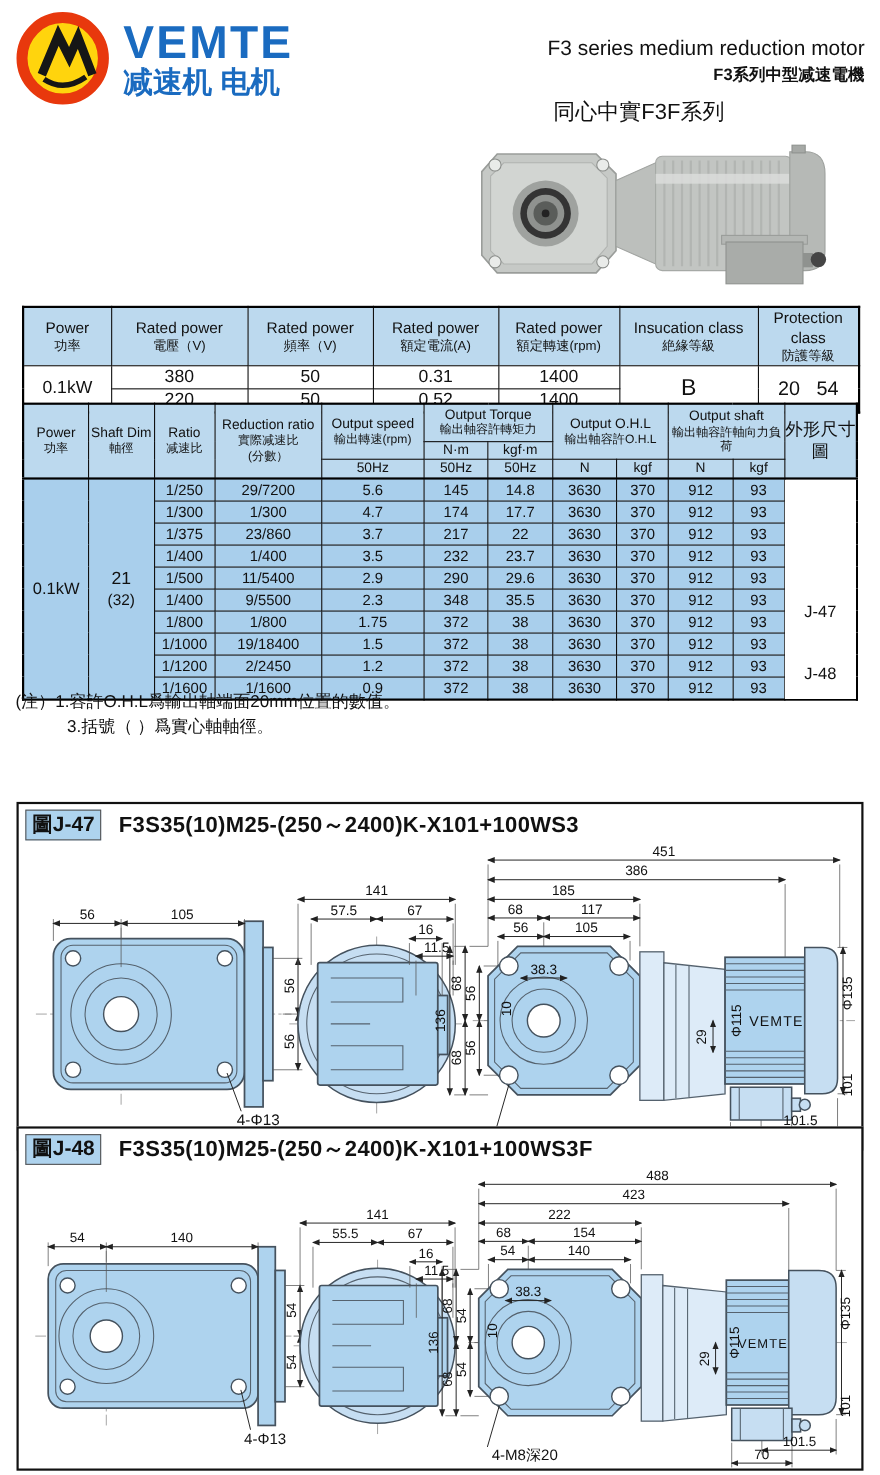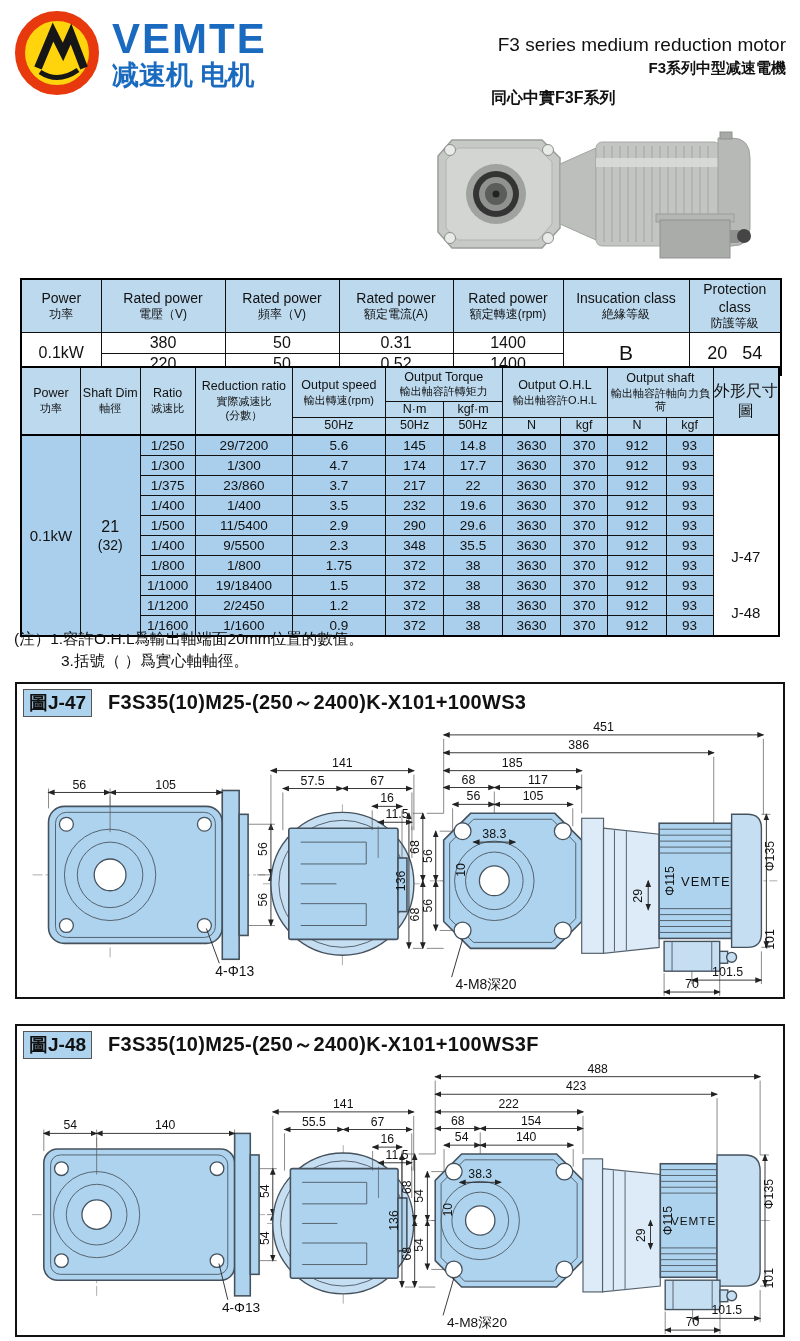--- a/index.html
+++ b/index.html
@@ -6,21 +6,21 @@
   .page{position:relative;width:800px;height:1341px;background:#fff;overflow:hidden;
         font-family:"Liberation Sans",sans-serif;color:#111}
   
   .logo{position:absolute;left:10px;top:8px;display:flex;align-items:center;gap:6px}
   .brand-txt{display:flex;flex-direction:column;line-height:1}
   .brand-main{font-size:42px;font-weight:bold;color:#1a6bc0;letter-spacing:2px}
   .brand-sub{font-size:27px;font-weight:bold;color:#1a6bc0;margin-top:2px}
   .titles{position:absolute;right:14px;top:34px;text-align:right}
   .title-en{font-size:19px;color:#111}
   .title-zh{font-size:15px;font-weight:600;margin-top:3px}
-  .series{position:absolute;left:491px;top:88px;font-size:16px;font-weight:700}
+  .series{position:absolute;left:503px;top:88px;font-size:20px;font-weight:400}
   
   .photo{position:absolute;left:424px;top:122px}
   
   table{border-collapse:collapse;table-layout:fixed}
   .t1{position:absolute;left:20px;top:278px;width:760px;border:2.5px solid #000}
   .t1 th,.t1 td{border:1.5px solid #111;text-align:center;padding:0;vertical-align:middle}
   .t1 th{background:#bcd9ee;font-weight:normal}
   .t1 .en{font-size:14px;display:block;line-height:1.3}
   .t1 .zh{font-size:12px;display:block;line-height:1.3}
   .t1 td{font-size:16px;height:20px;background:#fff}
@@ -34,21 +34,21 @@
   .t2 td{font-size:13.5px;height:19px;background:#a9cfec}
   .t2 td.figcell{background:#fff;position:relative;font-size:15px}
   .t2 .figA{position:absolute;left:0;right:0;top:112px}
   .t2 .figB{position:absolute;left:0;right:0;top:168px}
   .shaftcell div{line-height:1.25;font-size:14px}
   
   .notes{position:absolute;left:14px;top:628px;font-size:15.5px;font-weight:400;line-height:1.42}
   .notes .ind{margin-left:47px}
   
   .fig{position:absolute;left:15px;width:770px;border:2px solid #111;background:#fff;box-sizing:border-box}
-  .fig47{top:682px;height:317px}
+  .fig47{top:729px;height:317px}
   .fig48{top:1024px;height:313px}
   .fig-title{display:flex;align-items:center;gap:16px;padding:5px 6px 2px 6px}
   .badge{background:#aed3ee;border:1px solid #555;font-size:19px;font-weight:600;padding:0 5px;line-height:1.35}
   .fig-name{font-size:20px;font-weight:bold;letter-spacing:.3px}
   
   svg .bd{fill:#aed3ee;stroke:#45525e;stroke-width:1.6}
   svg .bd2{fill:#c6def2;stroke:#45525e;stroke-width:1.4}
   svg .bd3{fill:#ddebf8;stroke:#55626e;stroke-width:1.2}
   svg .hole{fill:#fff;stroke:#45525e;stroke-width:1.3}
   svg .thin{fill:none;stroke:#55626e;stroke-width:1}
@@ -302,21 +302,21 @@
           <td>3630</td>
           <td>370</td>
           <td>912</td>
           <td>93</td>
       </tr>
       <tr>
         <td>1/400</td>
           <td>1/400</td>
           <td>3.5</td>
           <td>232</td>
-          <td>19.6</td>
+          <td>23.7</td>
           <td>3630</td>
           <td>370</td>
           <td>912</td>
           <td>93</td>
       </tr>
       <tr>
         <td>1/500</td>
           <td>11/5400</td>
           <td>2.9</td>
           <td>290</td>

